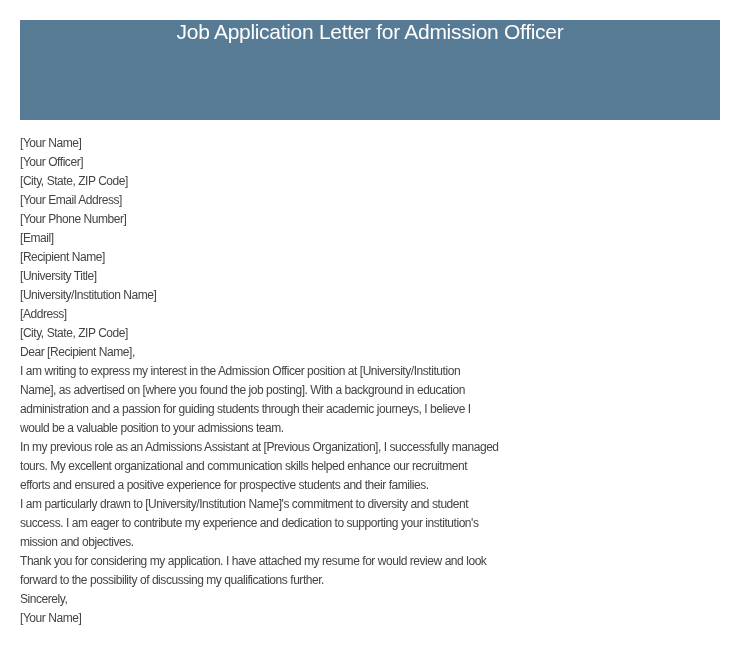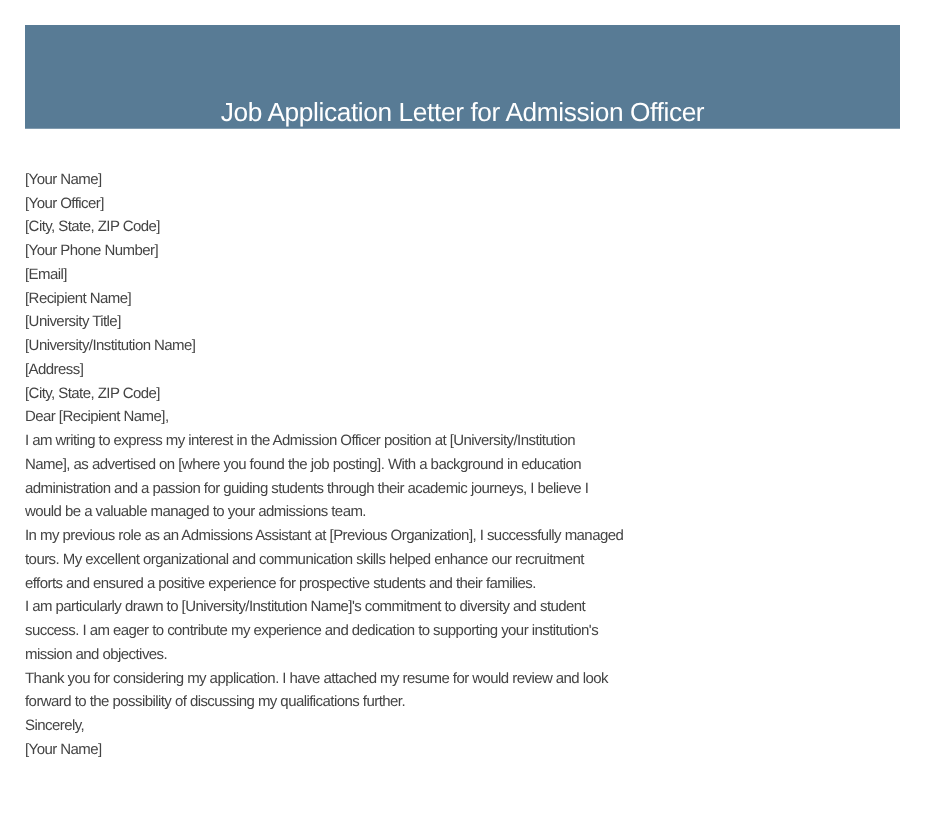--- a/index.html
+++ b/index.html
@@ -1,19 +1,19 @@
 <!DOCTYPE html>
 <html><head>
 <meta charset="utf-8">
 <style>
   html, body { margin: 0; padding: 0; background: #ffffff; }
   body { width: 740px; height: 667px; position: relative; overflow: hidden; }
   .header {
-    position: absolute; left: 20px; top: 20px; width: 700px; height: 83px;
-    background: #587b95; display: flex; align-items: flex-end; justify-content: center;
+    position: absolute; left: 20px; top: 20px; width: 700px; height: 100px;
+    background: #587b95; display: flex; align-items: flex-start; justify-content: center;
   }
   .header h1 {
     margin: 0; color: #ffffff; font-family: "Liberation Sans", sans-serif;
     font-weight: normal; font-size: 21px; letter-spacing: -0.3px;
   }
   .letter {
     position: absolute; left: 20px; top: 134px; width: 710px;
     font-family: "Liberation Sans", sans-serif; font-size: 12px; line-height: 19px;
     color: #444444; letter-spacing: -0.45px; white-space: nowrap;
   }
@@ -24,37 +24,38 @@
 
 <div class="header">
   <h1>Job Application Letter for Admission Officer</h1>
 </div>
 
 <div class="letter">
   <div>
     <span class="line">[Your Name]</span>
     <span class="line">[Your Officer]</span>
     <span class="line">[City, State, ZIP Code]</span>
+    <span class="line">[Your Email Address]</span>
     <span class="line">[Your Phone Number]</span>
   </div>
   <span class="line">[Email]</span>
   <div>
     <span class="line">[Recipient Name]</span>
     <span class="line">[University Title]</span>
     <span class="line">[University/Institution Name]</span>
     <span class="line">[Address]</span>
     <span class="line">[City, State, ZIP Code]</span>
   </div>
   <span class="line">Dear [Recipient Name],</span>
 
   <div>
     <span class="line">I am writing to express my interest in the Admission Officer position at [University/Institution</span>
     <span class="line">Name], as advertised on [where you found the job posting]. With a background in education</span>
     <span class="line">administration and a passion for guiding students through their academic journeys, I believe I</span>
-    <span class="line">would be a valuable managed to your admissions team.</span>
+    <span class="line">would be a valuable position to your admissions team.</span>
   </div>
   <div>
     <span class="line">In my previous role as an Admissions Assistant at [Previous Organization], I successfully managed</span>
     <span class="line">tours. My excellent organizational and communication skills helped enhance our recruitment</span>
     <span class="line">efforts and ensured a positive experience for prospective students and their families.</span>
   </div>
   <div>
     <span class="line">I am particularly drawn to [University/Institution Name]'s commitment to diversity and student</span>
     <span class="line">success. I am eager to contribute my experience and dedication to supporting your institution's</span>
     <span class="line">mission and objectives.</span>

